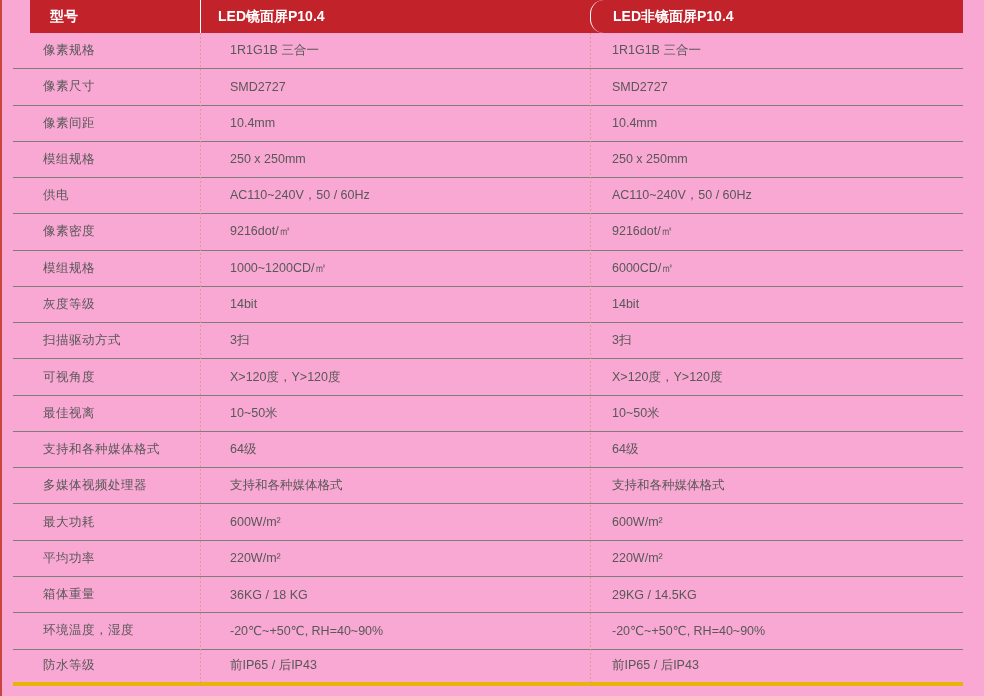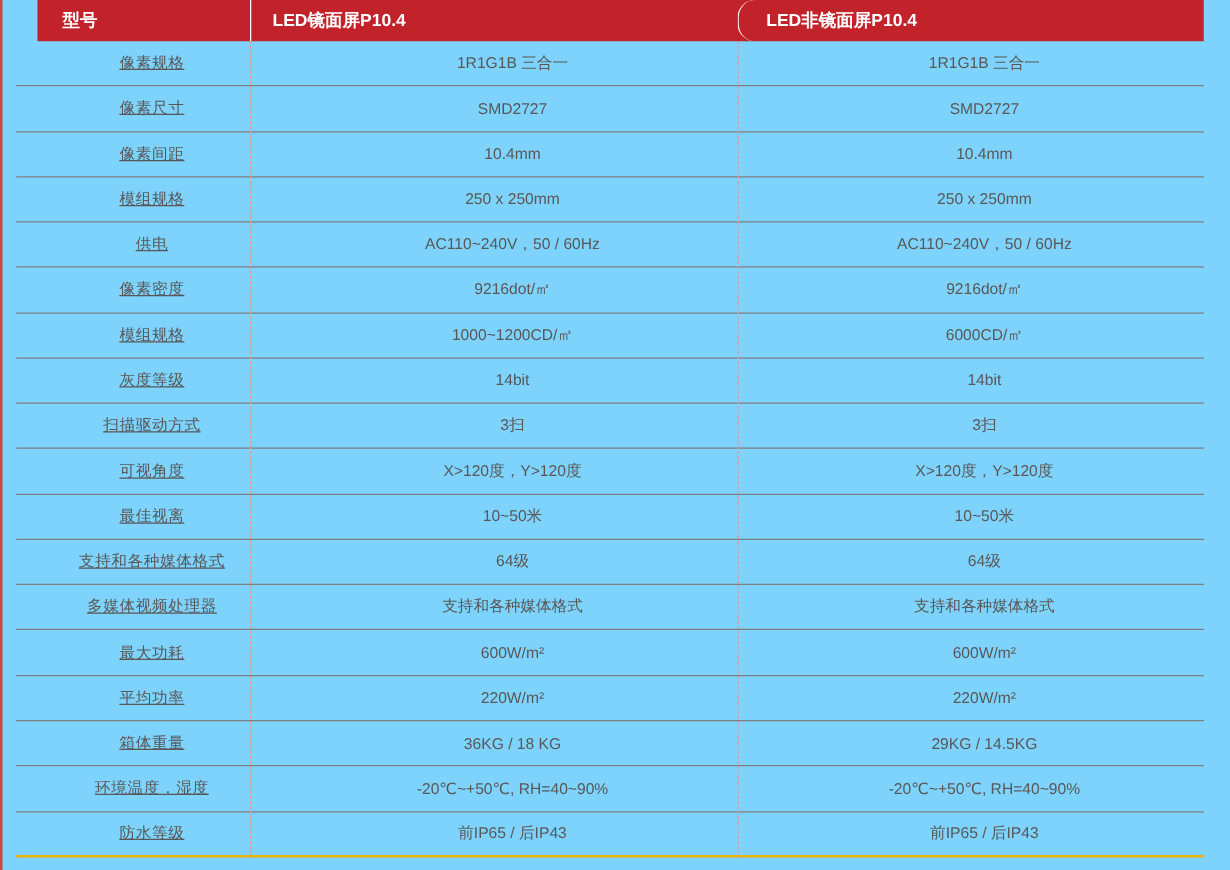--- a/index.html
+++ b/index.html
@@ -5,22 +5,21 @@
   * { margin: 0; padding: 0; box-sizing: border-box; }
   html, body { background: #ffffff; }
   body {
     width: 984px; height: 696px;
     font-family: "Liberation Sans", "DejaVu Sans", sans-serif;
     overflow: hidden;
   }
   .page {
     position: relative;
     width: 984px; height: 696px;
-    background: #7dd3fc;
-    text-align: center;
+    background: #f9a8d4;
   }
   .left-accent {
     position: absolute;
     left: 0; top: 0;
     width: 2px; height: 696px;
     background: #c9453e;
   }
   
   .header {
     position: absolute;
@@ -45,23 +44,23 @@
     flex-direction: column;
   }
   .row {
     height: 36.28px;
     display: flex;
     align-items: center;
     border-bottom: 1px solid #7d7d7d;
     color: #595757;
     font-size: 12.5px;
   }
-  .row:last-child { border-bottom: 2px solid #eab308; }
+  .row:last-child { border-bottom: 4px solid #eab308; }
   .cell { overflow: hidden; white-space: nowrap; }
-  .cell.label { width: 187px; padding-left: 30px; letter-spacing: 0.5px; text-decoration: underline; }
+  .cell.label { width: 187px; padding-left: 30px; letter-spacing: 0.5px; }
   .cell.v1 { width: 390px; padding-left: 30px; }
   .cell.v2 { width: 373px; padding-left: 22px; }
   
   .vline {
     position: absolute;
     top: 33px;
     width: 1px; height: 653px;
     background: repeating-linear-gradient(
       to bottom,
       #db9a96 0px, #db9a96 2px,

